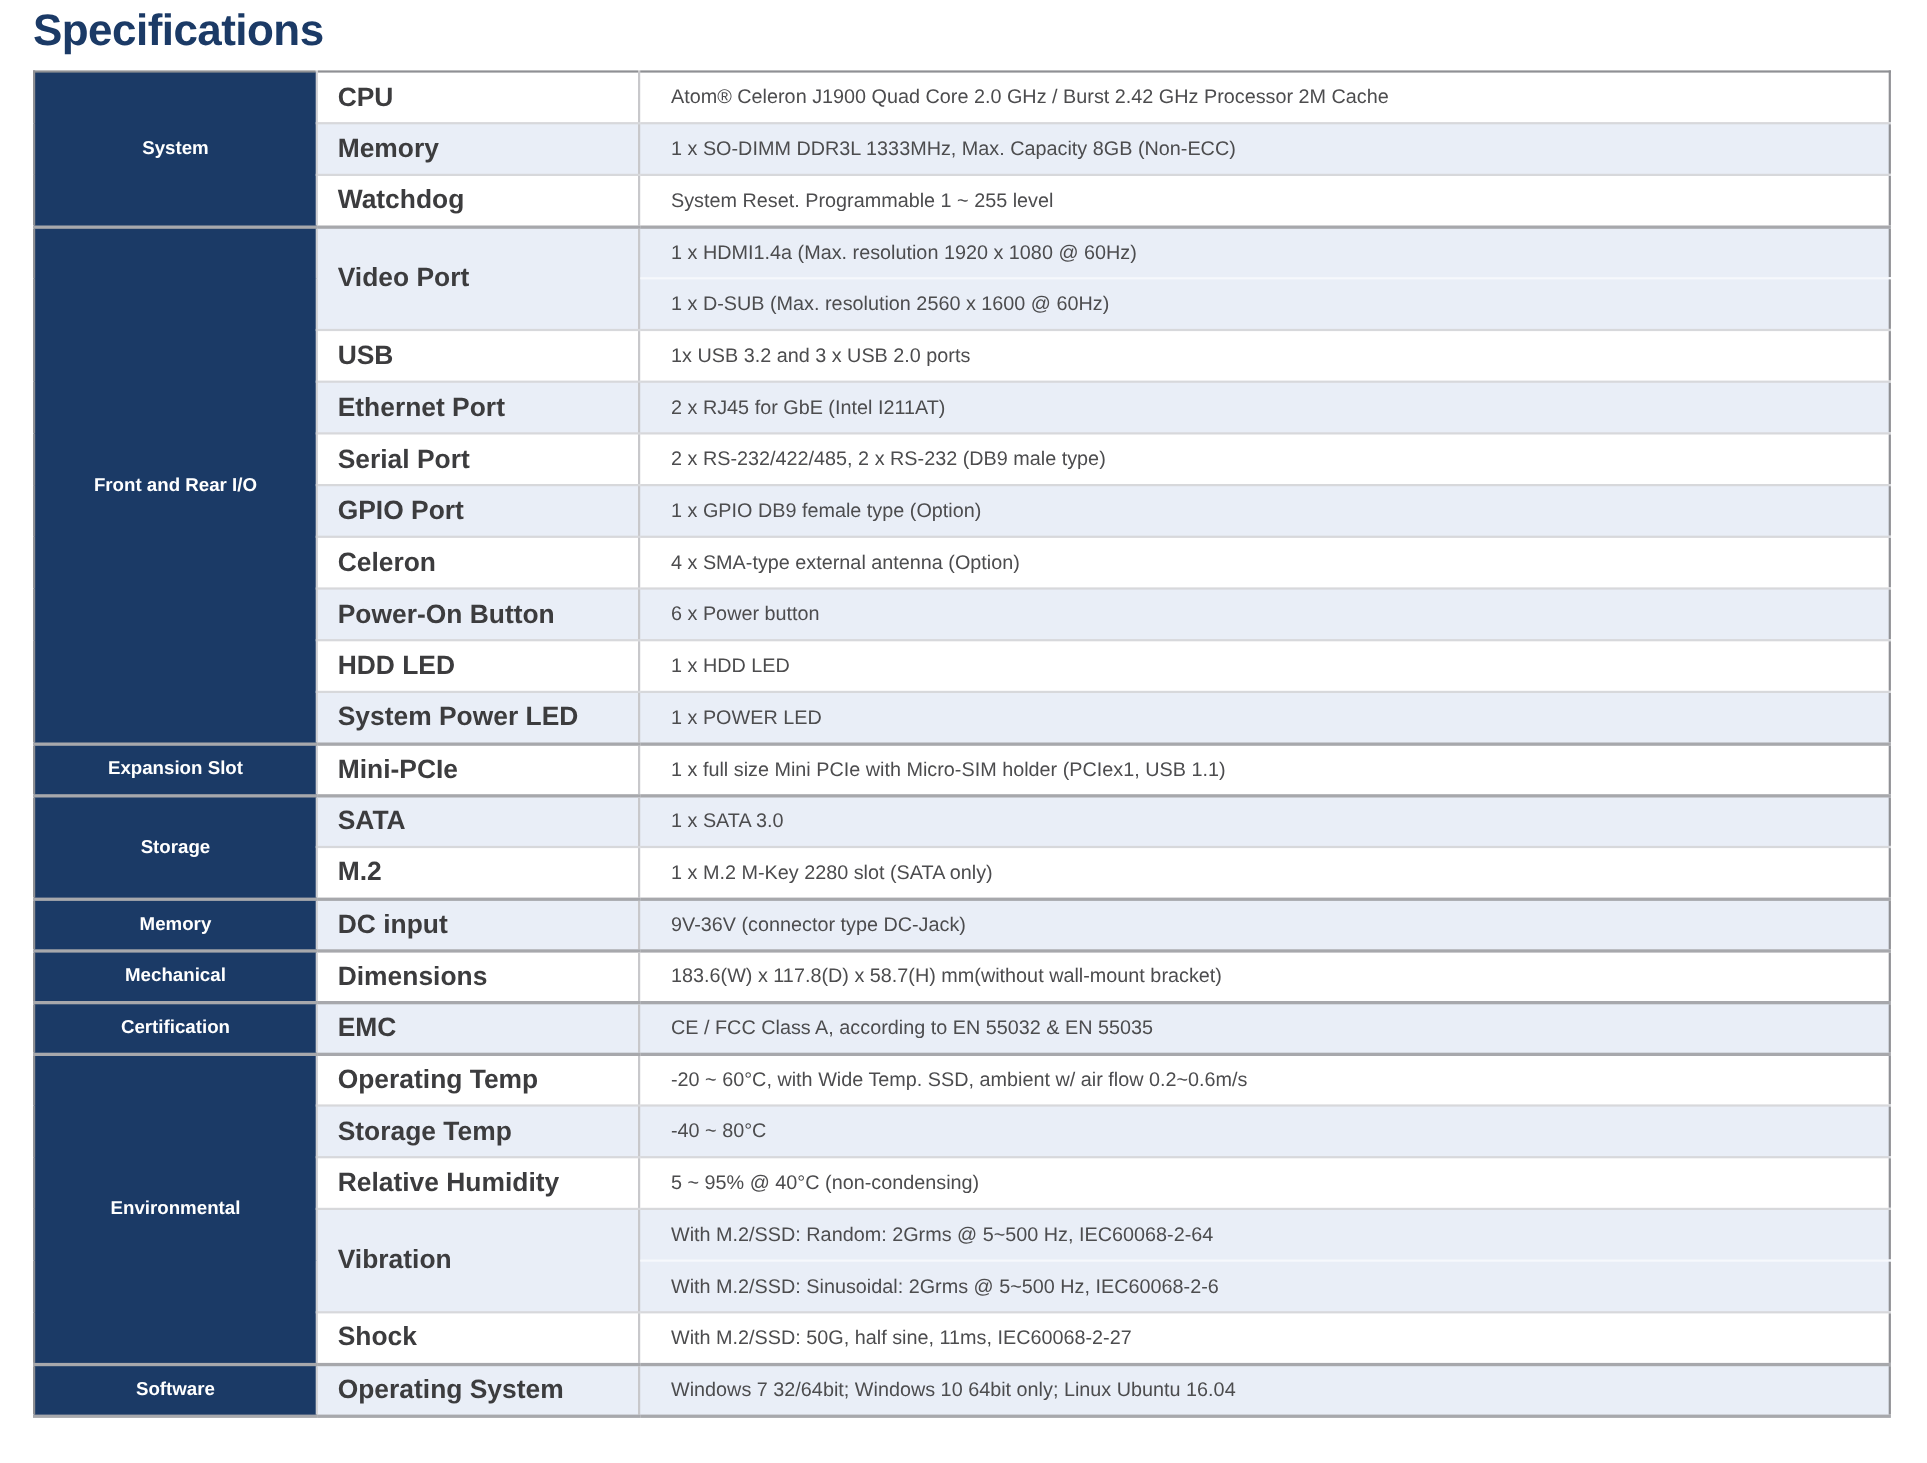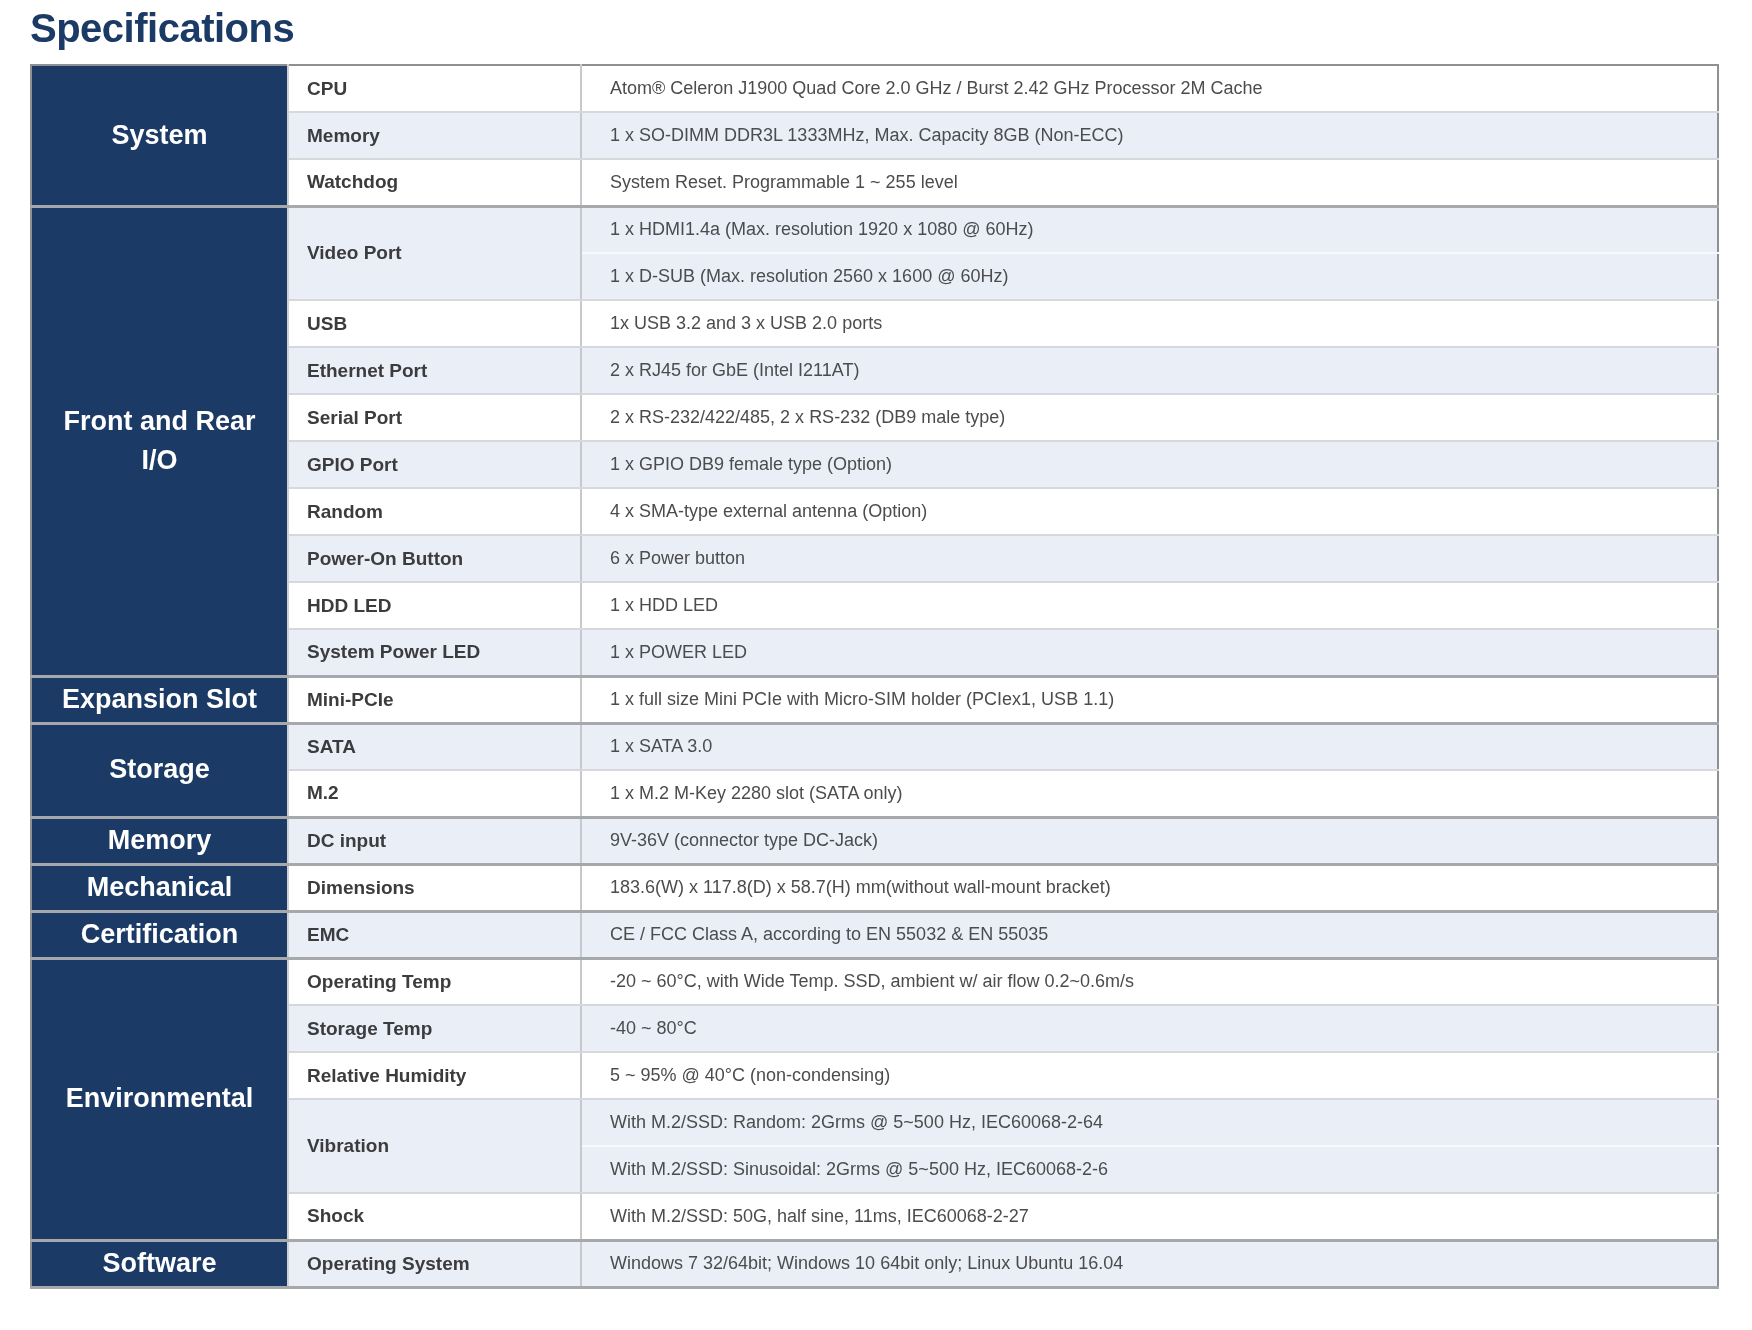--- a/index.html
+++ b/index.html
@@ -33,30 +33,30 @@
   col.c-val { width: 1137px; }
   td {
     box-sizing: border-box;
     vertical-align: middle;
     height: 47px;
   }
   td.cat {
     background: var(--navy, #1b3a66);
     color: #ffffff;
     font-weight: bold;
-    font-size: 27px;
+    font-size: 17px;
     text-align: center;
     padding: 0 26px;
     line-height: 1.45;
     border-right: 2px solid #d0d0d3;
     border-bottom: 3px solid #a7a8ac;
   }
   td.lab {
     font-weight: bold;
-    font-size: 19px;
+    font-size: 24px;
     color: #3c3c3e;
     padding: 0 8px 0 18px;
     border-right: 2px solid #c8c8cb;
   }
   td.val {
     font-size: 18px;
     color: #4c4c4e;
     padding: 0 10px 0 28px;
   }
   td.white { background: #ffffff; }
@@ -108,21 +108,21 @@
         </tr>
         <tr>
           <td class="lab white row-border" rowspan="1">Serial Port</td>
           <td class="val white row-border">2 x RS-232/422/485, 2 x RS-232 (DB9 male type)</td>
         </tr>
         <tr>
           <td class="lab blue row-border" rowspan="1">GPIO Port</td>
           <td class="val blue row-border">1 x GPIO DB9 female type (Option)</td>
         </tr>
         <tr>
-          <td class="lab white row-border" rowspan="1">Random</td>
+          <td class="lab white row-border" rowspan="1">Celeron</td>
           <td class="val white row-border">4 x SMA-type external antenna (Option)</td>
         </tr>
         <tr>
           <td class="lab blue row-border" rowspan="1">Power-On Button</td>
           <td class="val blue row-border">6 x Power button</td>
         </tr>
         <tr>
           <td class="lab white row-border" rowspan="1">HDD LED</td>
           <td class="val white row-border">1 x HDD LED</td>
         </tr>

